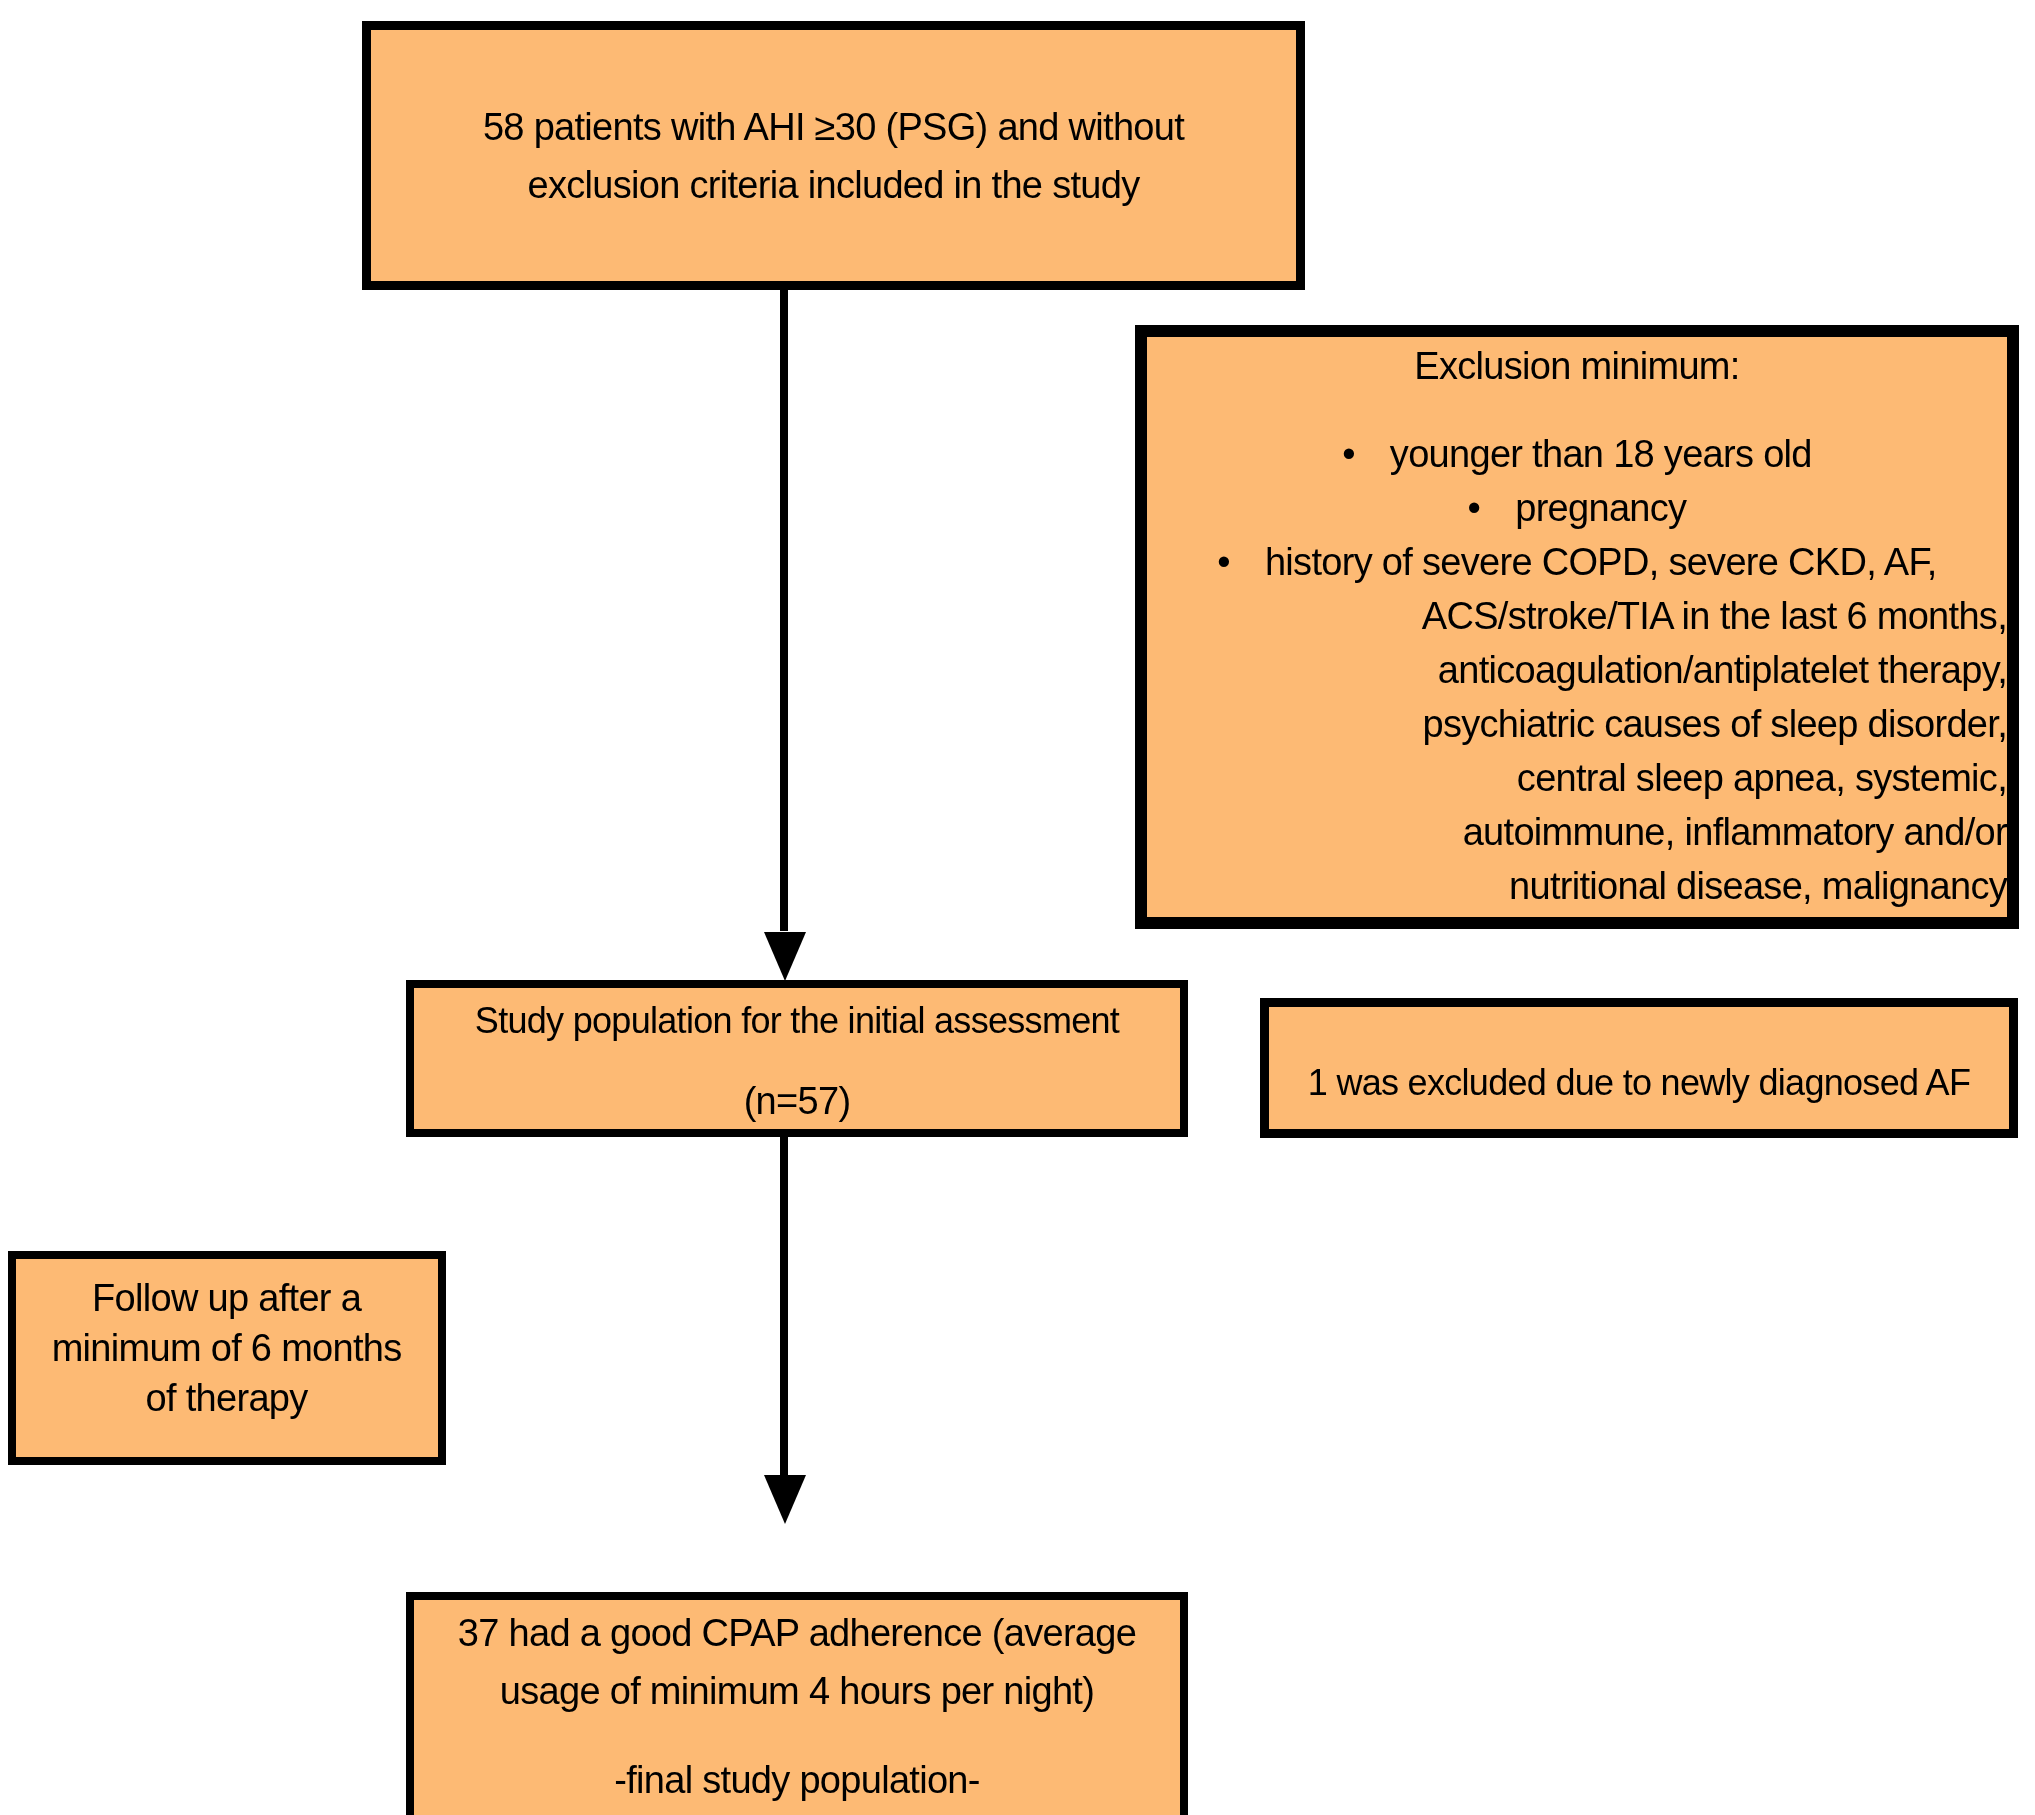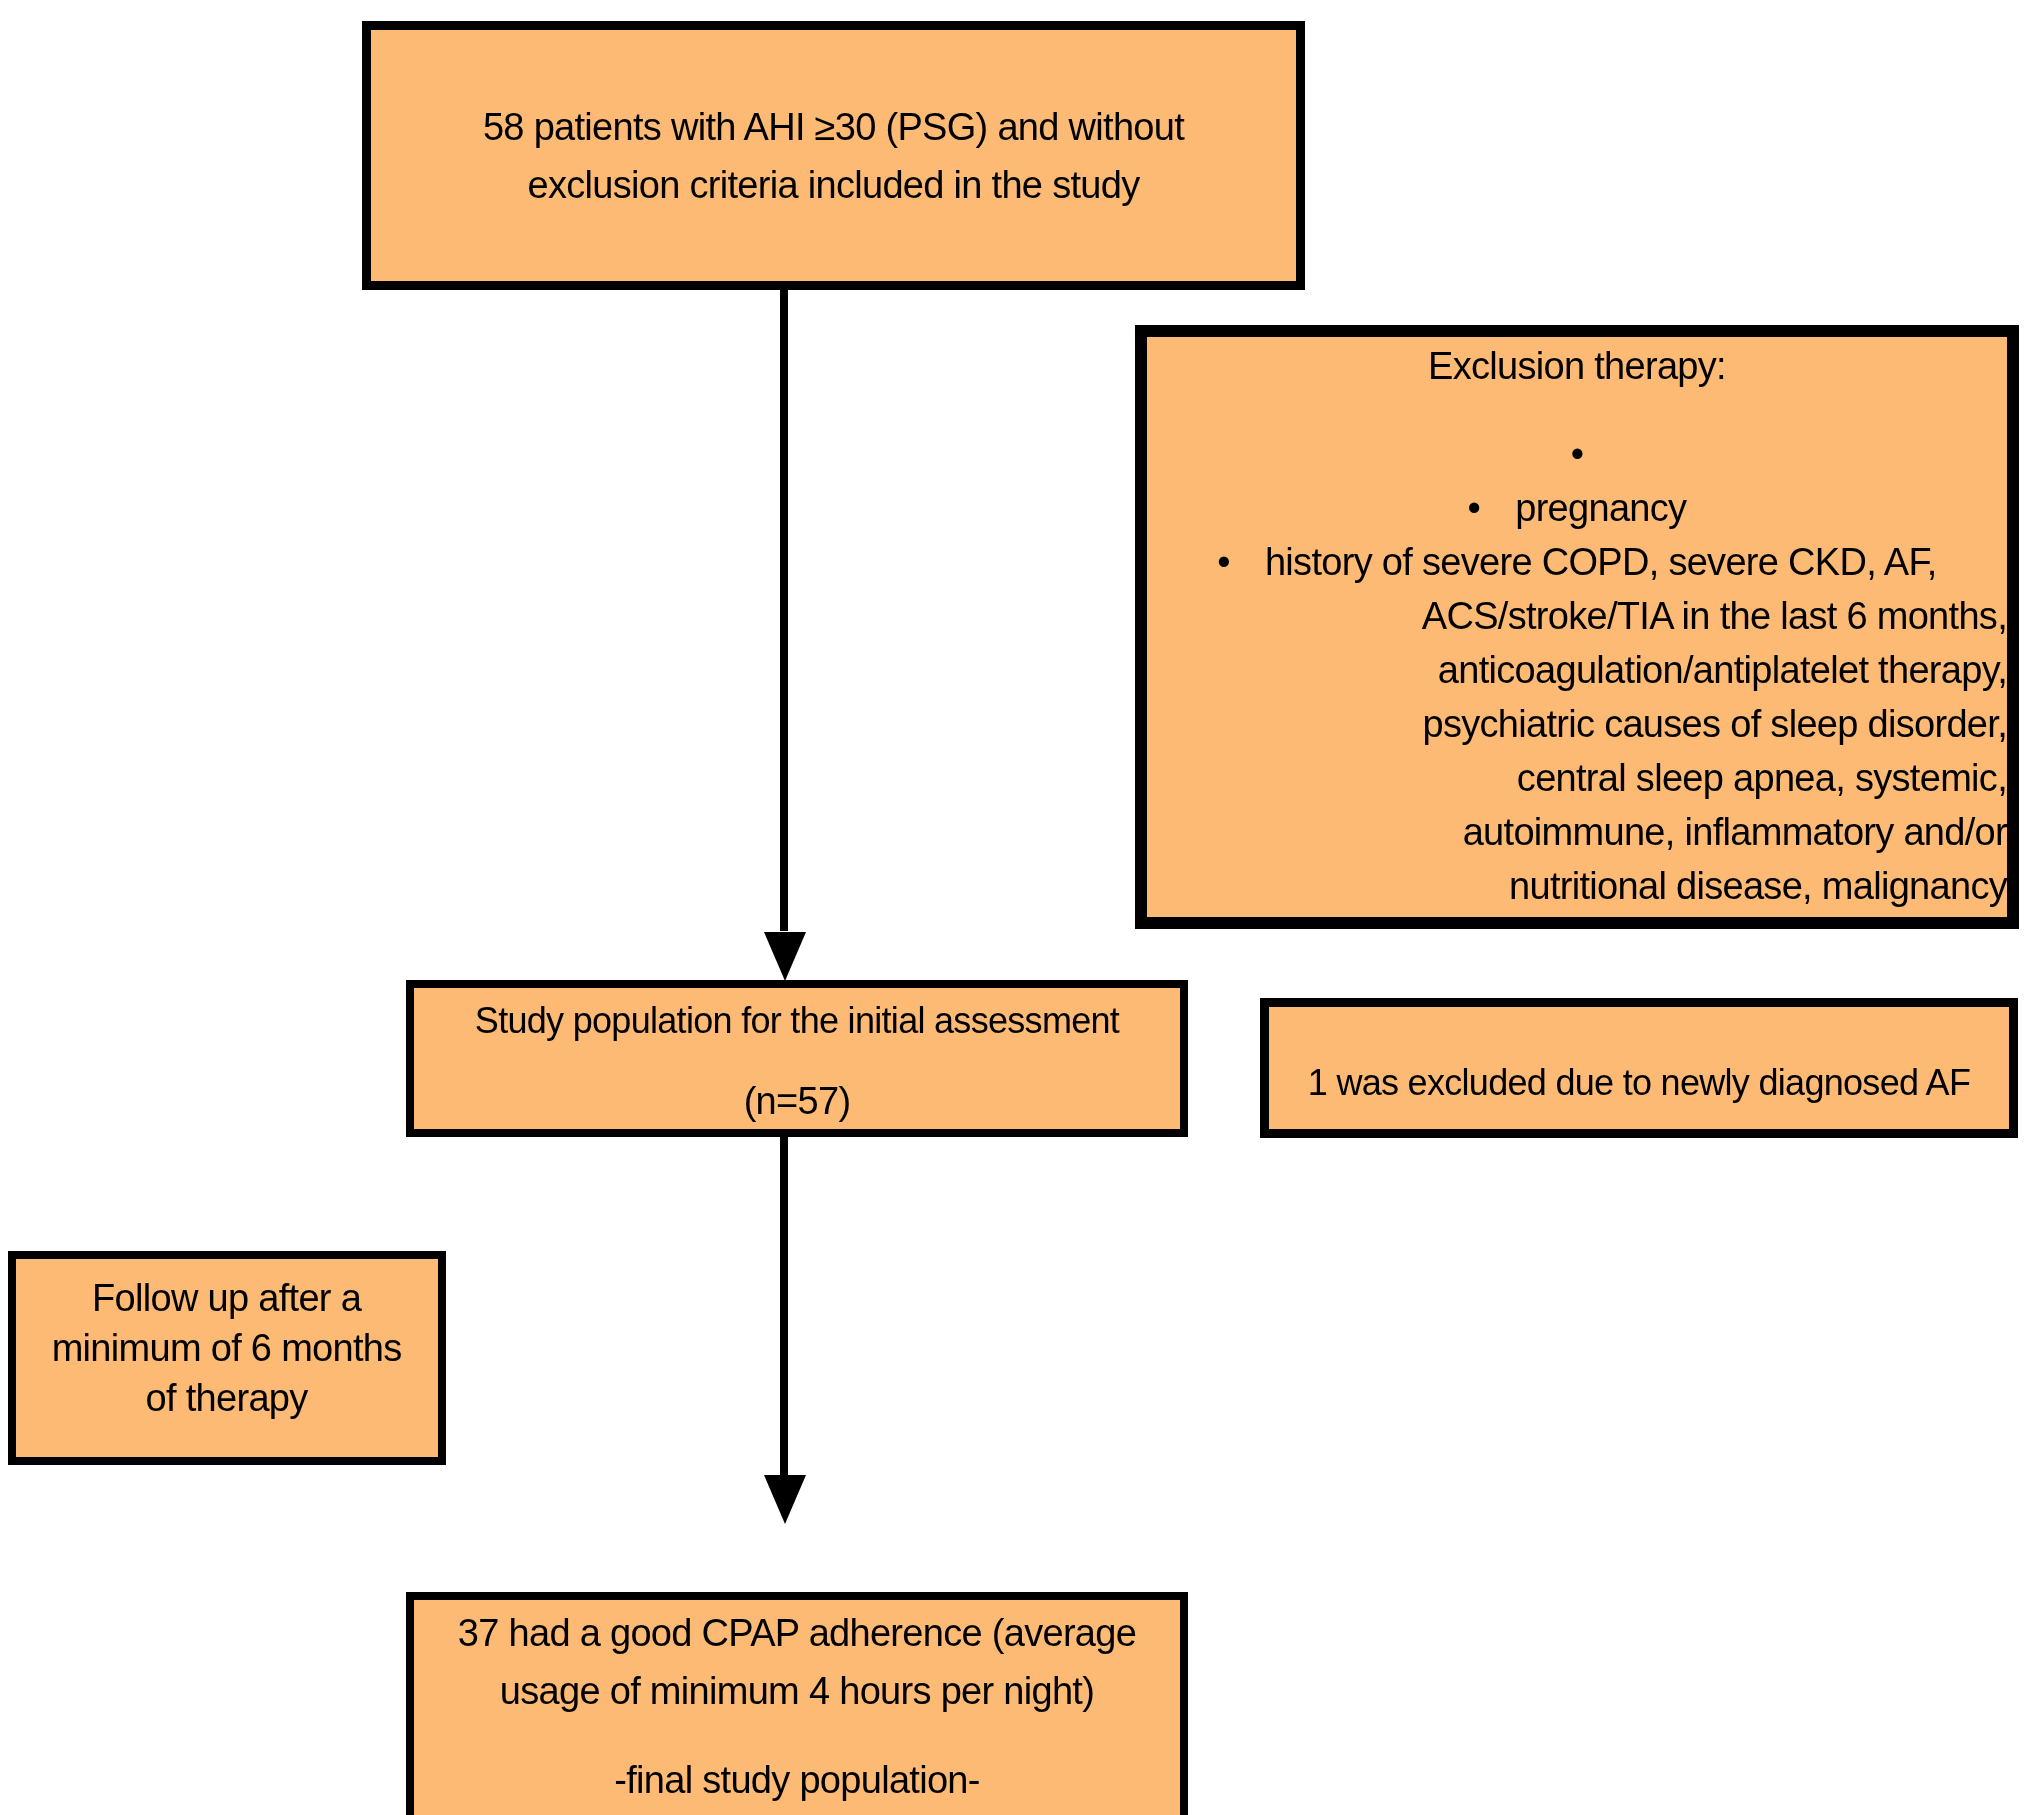--- a/index.html
+++ b/index.html
@@ -71,25 +71,26 @@
 <div id="canvas">
 
   <div class="box box-initial">
     <div class="lines nowrap">58 patients with AHI ≥30 (PSG) and without<br>exclusion criteria included in the study</div>
   </div>
 
   <div class="arrow-shaft shaft-1"></div>
   <div class="arrow-head head-1"></div>
 
   <div class="box box-exclusion">
-    <div class="excl-title">Exclusion therapy:</div>
+    <div class="excl-title">Exclusion minimum:</div>
     <div class="excl-list">
       <div class="excl-item">
         <div class="excl-first">
           <span class="bullet">•</span>
+          <span class="nowrap">younger than 18 years old</span>
         </div>
       </div>
       <div class="excl-item">
         <div class="excl-first">
           <span class="bullet">•</span>
           <span class="nowrap">pregnancy</span>
         </div>
       </div>
       <div class="excl-item">
         <div class="excl-first">

